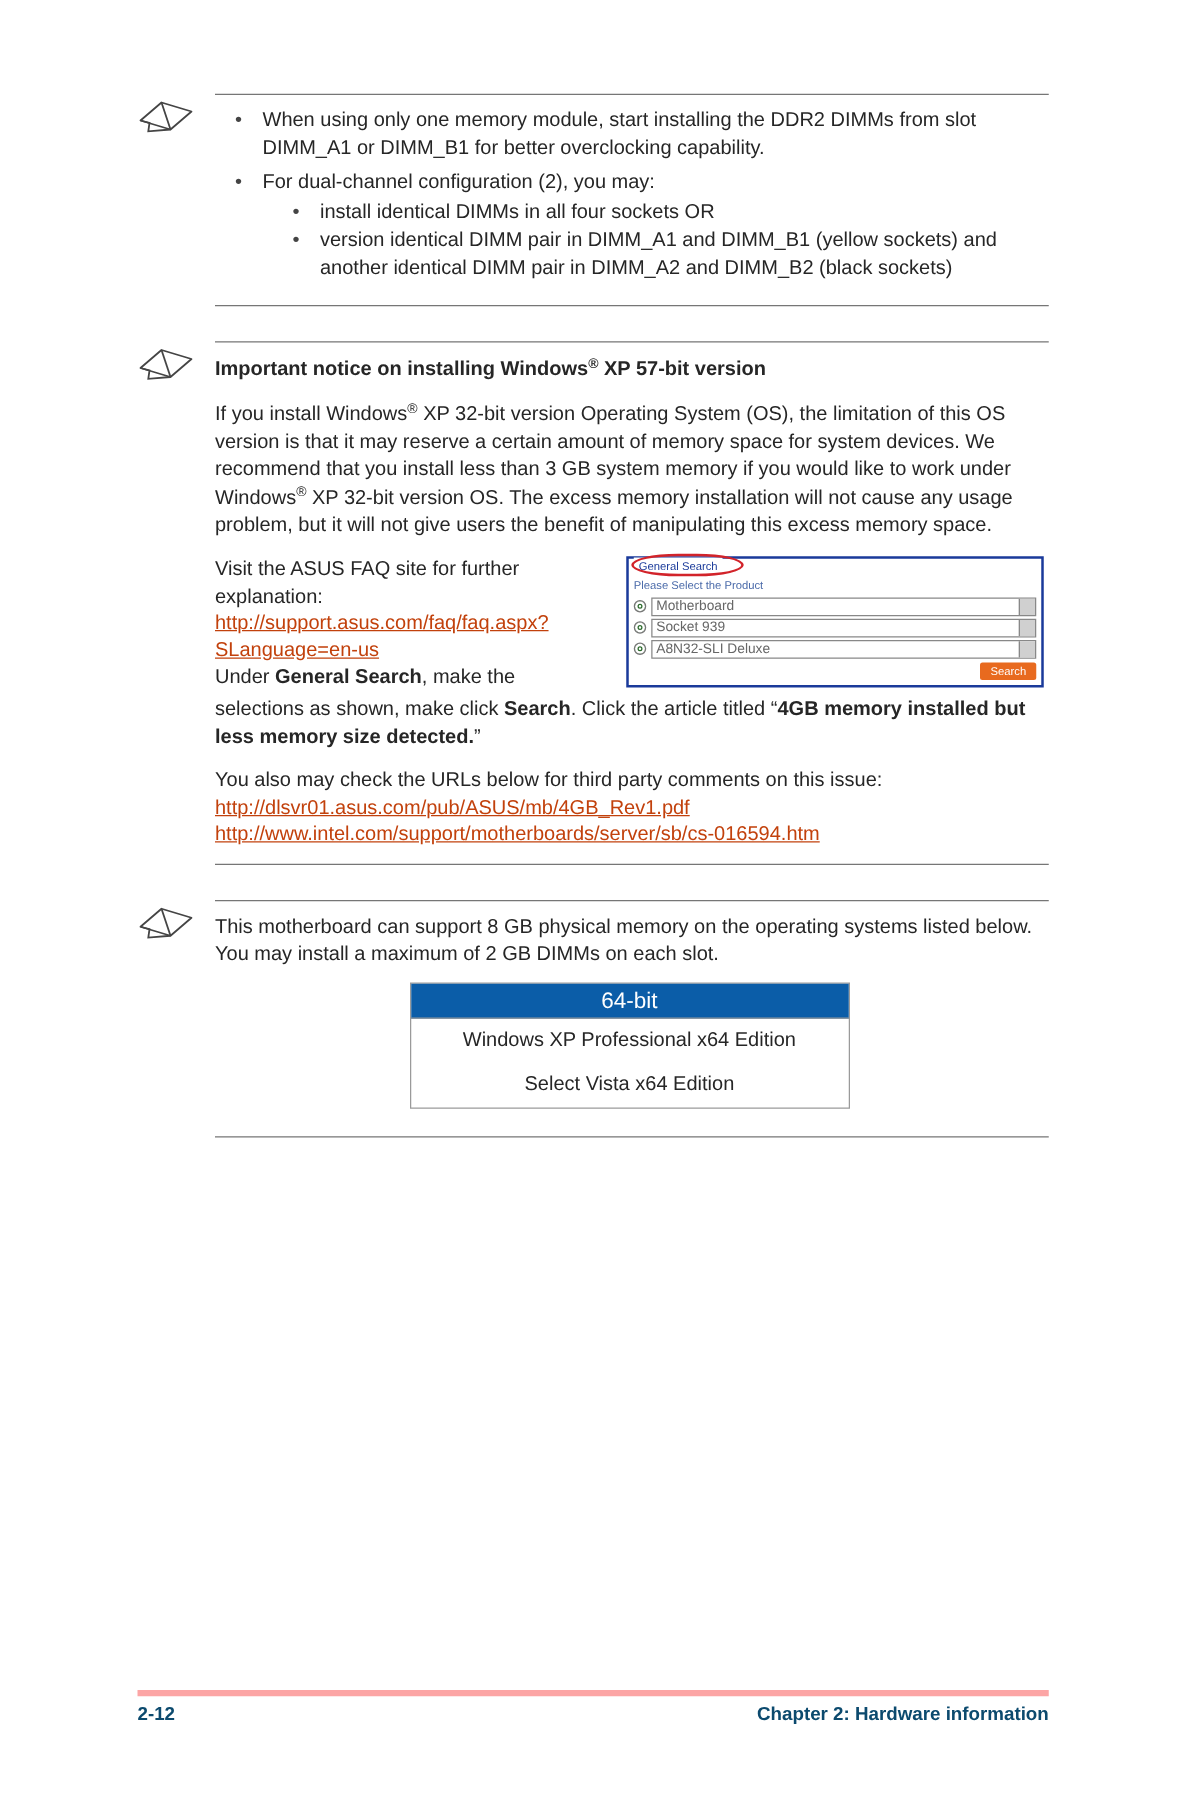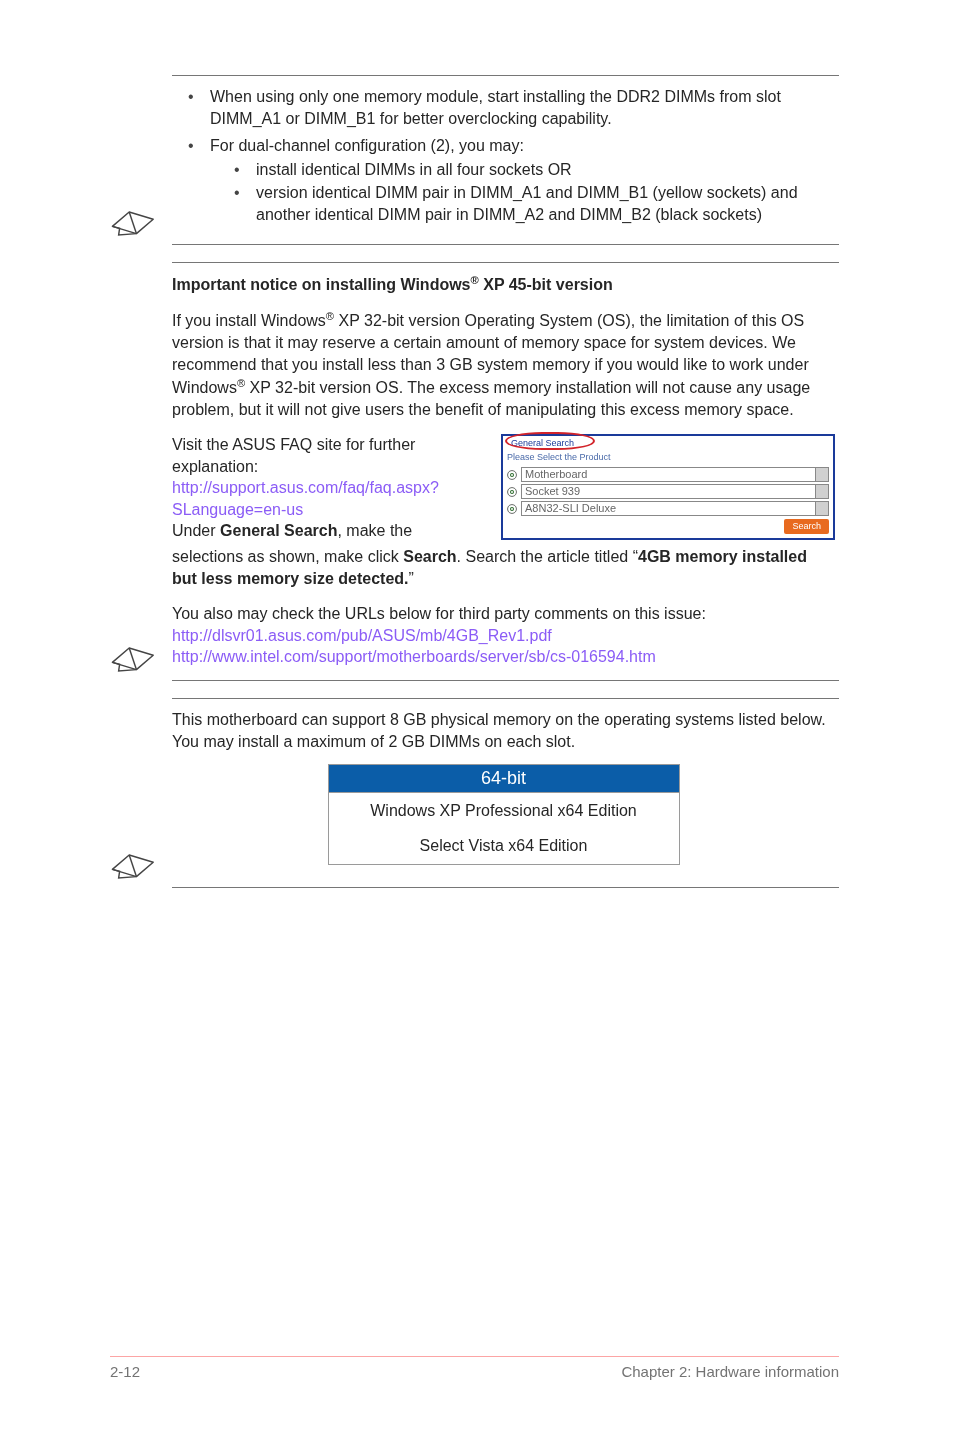--- a/index.html
+++ b/index.html
@@ -14,22 +14,22 @@
     width: 954px;
     height: 1438px;
     position: relative;
     box-sizing: border-box;
     padding: 75px 115px 0 110px;
   }
 
   
   .notebox {
     display: flex;
-    align-items: flex-end;
-    margin-bottom: 17px;
+    align-items: flex-start;
+    margin-bottom: 28px;
   }
   .note-icon {
     width: 62px;
     flex: 0 0 62px;
     padding-top: 2px;
   }
   .note-body {
     flex: 1;
     border-top: 1px solid #767676;
     border-bottom: 1px solid #767676;
@@ -84,21 +84,21 @@
   .para { margin-bottom: 14px; }
 
   
   .faq-row {
     display: flex;
     gap: 12px;
     align-items: flex-start;
     margin-bottom: 4px;
   }
   .faq-text { flex: 1; }
-  .faq-text a, .para a { color: #8b5cf6; }
+  .faq-text a, .para a { color: #c2410c; text-decoration: underline; }
 
   
   .faq-img {
     width: 330px;
     border: 2px solid #1a3a9a;
     background: #fff;
     font-size: 10px;
     color: #555;
     padding: 0 0 4px 0;
   }
@@ -185,26 +185,27 @@
   }
   .bittable .btrow {
     padding: 7px 10px;
   }
 
   .footer {
     position: absolute;
     left: 110px;
     right: 115px;
     bottom: 58px;
-    border-top: 1px solid #fca5a5;
+    border-top: 5px solid #fca5a5;
     padding-top: 6px;
     display: flex;
     justify-content: space-between;
     font-size: 15px;
-    color: #737373;
+    color: #0c4a6e;
+    font-weight: bold;
   }
 
   
   .pencil svg { stroke: #454545; fill: none; stroke-width: 3; }
 </style>
 </head>
 <body>
 
 <div class="page">
 
@@ -234,21 +235,21 @@
     <div class="note-icon pencil">
       <svg width="48" height="34" viewBox="0 0 100 70">
         <path d="M5 40 L40 10 L90 25 L55 55 Z" stroke-linejoin="round"></path>
         <path d="M40 10 L55 55"></path>
         <path d="M5 40 L20 44 L18 58 L55 55"></path>
       </svg>
     </div>
     <div class="note-body">
 
       <div class="heading">
-        <span>Important notice on installing Windows</span><span class="sup">®</span><span> XP 45-bit version</span>
+        <span>Important notice on installing Windows</span><span class="sup">®</span><span> XP 57-bit version</span>
       </div>
 
       <div class="para">
         <span>If you install Windows</span><span class="sup">®</span><span> XP 32-bit version Operating System (OS), the limitation of this OS version is that it may reserve a certain amount of memory space for system devices. We recommend that you install less than 3 GB system memory if you would like to work under Windows</span><span class="sup">®</span><span> XP 32-bit version OS. The excess memory installation will not cause any usage problem, but it will not give users the benefit of manipulating this excess memory space.</span>
       </div>
 
       <div class="faq-row">
         <div class="faq-text">
           <span>Visit the ASUS FAQ site for further explanation:</span><br>
           <a>http://support.asus.com/faq/faq.aspx?SLanguage=en-us</a><br>
@@ -270,21 +271,21 @@
           <div class="row">
             <span class="radio"></span>
             <span class="dd">A8N32-SLI Deluxe</span>
           </div>
           <span class="searchbtn">Search</span>
           <div style="clear:both"></div>
         </div>
       </div>
 
       <div class="para" style="margin-bottom:14px;">
-        <span>selections as shown, make click </span><b>Search</b><span>. Search the article titled “</span><b>4GB memory installed but less memory size detected.</b><span>”</span>
+        <span>selections as shown, make click </span><b>Search</b><span>. Click the article titled “</span><b>4GB memory installed but less memory size detected.</b><span>”</span>
       </div>
 
       <div class="para" style="margin-bottom:0;">
         <span>You also may check the URLs below for third party comments on this issue:</span><br>
         <a>http://dlsvr01.asus.com/pub/ASUS/mb/4GB_Rev1.pdf</a><br>
         <a>http://www.intel.com/support/motherboards/server/sb/cs-016594.htm</a>
       </div>
 
     </div>
   </div>

